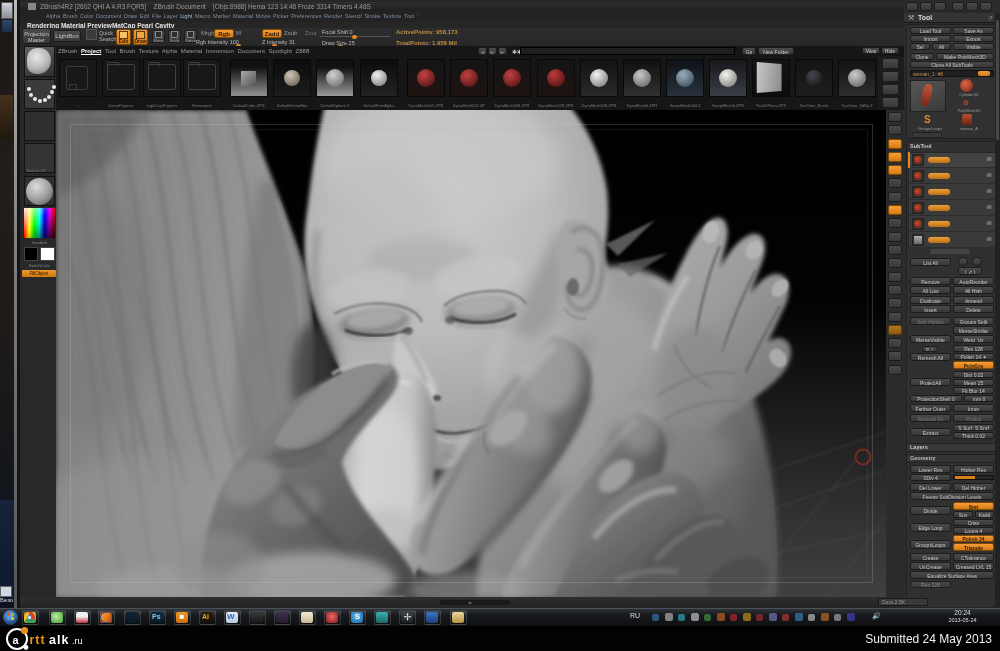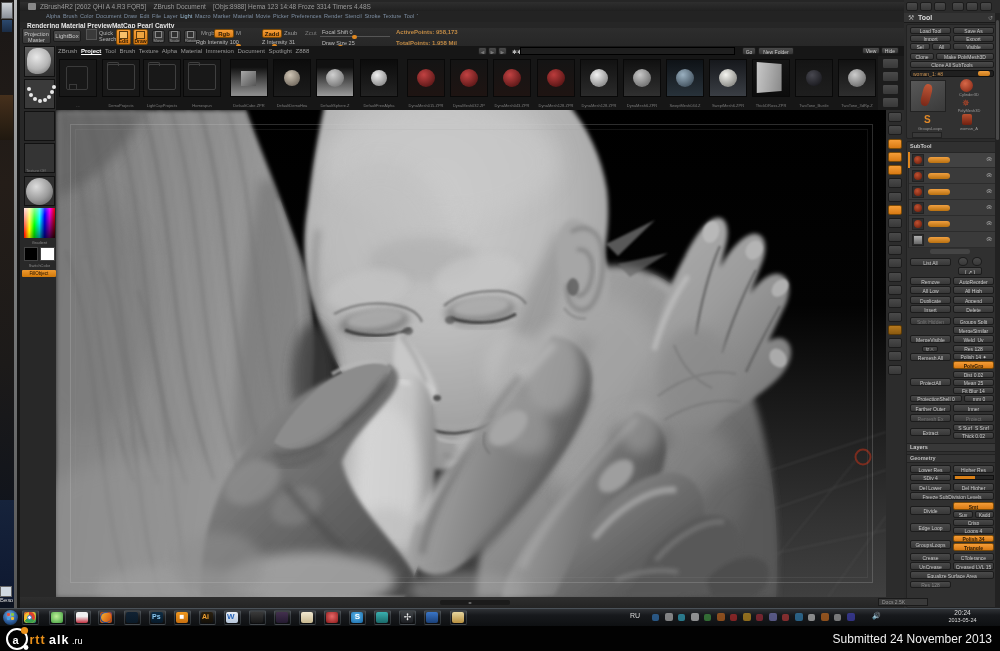--- a/index.html
+++ b/index.html
@@ -642,12 +642,12 @@
 <div class="ab" style="left:0;top:626px;width:1000px;height:25px;background:#020202"></div>
 <div class="ab" style="left:6px;top:626px;width:120px;height:25px"><svg width="130" height="25" viewBox="0 0 130 25">
       <circle cx="11" cy="13" r="10" stroke="#fff" stroke-width="2" fill="none"></circle>
       <circle cx="18.5" cy="4.5" r="3.6" fill="#e8901a"></circle>
       <circle cx="20" cy="21.5" r="2.4" fill="#fff"></circle>
       <text x="6.5" y="17.5" font-family="Liberation Sans" font-size="11" font-weight="bold" fill="#fff">a</text>
       <text x="23.5" y="18" font-family="Liberation Sans" font-size="12.5" font-weight="bold" letter-spacing="1" fill="#e8901a">rtt</text>
       <text x="43" y="18" font-family="Liberation Sans" font-size="12.5" font-weight="bold" letter-spacing="1" fill="#fff">alk</text>
       <text x="66" y="18" font-family="Liberation Sans" font-size="9" fill="#fff">.ru</text>
     </svg></div>
-<div class="ab t" style="left:760px;top:632px;width:232px;height:14px;color:#f0f0f0;font-size:12px;text-align:right">Submitted 24 November 2013</div>
+<div class="ab t" style="left:760px;top:632px;width:232px;height:14px;color:#f0f0f0;font-size:12px;text-align:right">Submitted 24 May 2013</div>
 </body></html>

